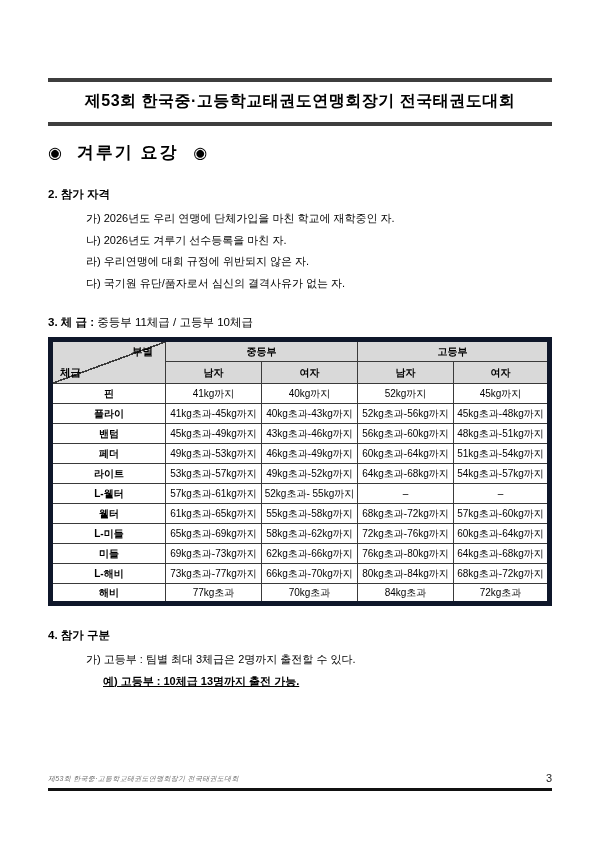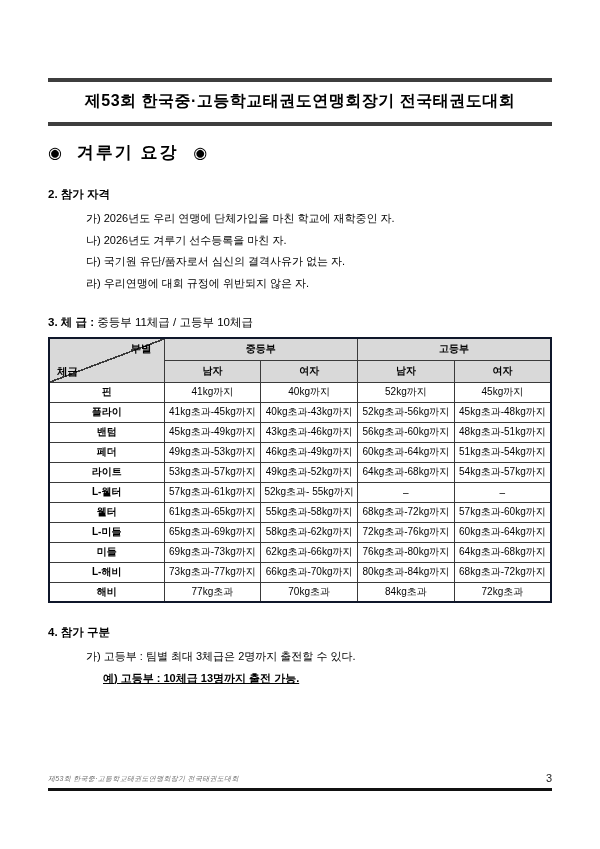--- a/index.html
+++ b/index.html
@@ -72,21 +72,21 @@
     border-collapse: collapse;
     table-layout: fixed;
   }
   table.weight-table col.c-label { width: 115px; }
   table.weight-table th, table.weight-table td {
     border: 1px solid #3a3a3a;
     text-align: center;
     vertical-align: middle;
     font-size: 10px;
   }
-  table.weight-table { border: 2px solid #0f172a; }
+  table.weight-table { border: 5px solid #0f172a; }
   th.group-cell {
     background: #d9d9d9;
     height: 22px;
     font-size: 10.5px;
     font-weight: bold;
   }
   th.sub-cell {
     background: #d9d9d9;
     height: 22px;
     font-size: 10.5px;
@@ -163,22 +163,22 @@
       <span class="heading-text">겨루기 요강</span>
       <span class="fisheye">◉</span>
     </div>
 
 
     <div class="sec-block">
       <div class="sec-title">2. 참가 자격</div>
       <div class="sec-items" id="eligibility-items">
           <div class="item">가) 2026년도 우리 연맹에 단체가입을 마친 학교에 재학중인 자.</div>
           <div class="item">나) 2026년도 겨루기 선수등록을 마친 자.</div>
+          <div class="item">라) 우리연맹에 대회 규정에 위반되지 않은 자.</div>
           <div class="item">다) 국기원 유단/품자로서 심신의 결격사유가 없는 자.</div>
-          <div class="item">라) 우리연맹에 대회 규정에 위반되지 않은 자.</div>
         </div>
     </div>
 
     <div class="sec-line sec-weight">
       <span class="b">3. 체 급 :</span>
       <span>중등부 11체급 / 고등부 10체급</span>
     </div>
 
     <table class="weight-table" id="weight-table">
       <colgroup>

